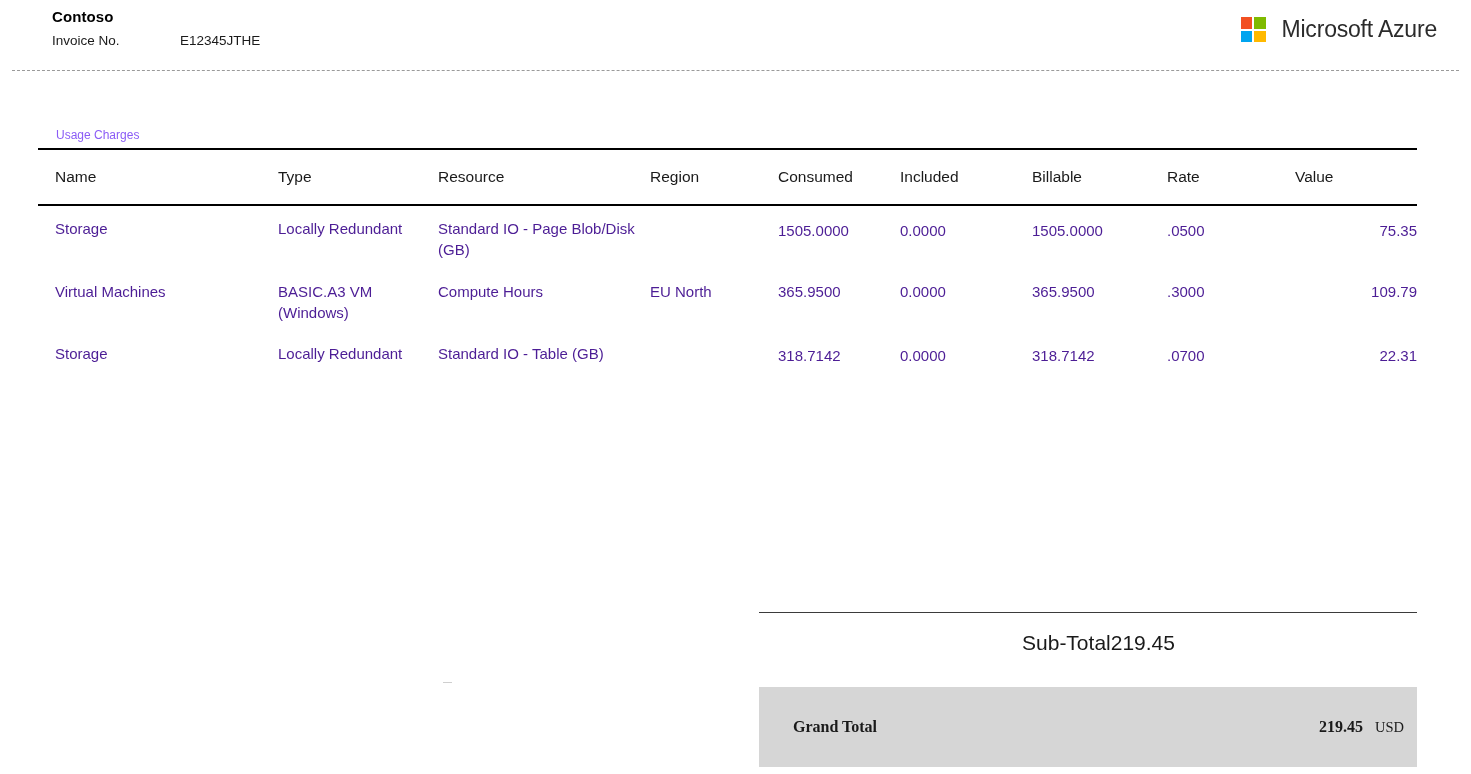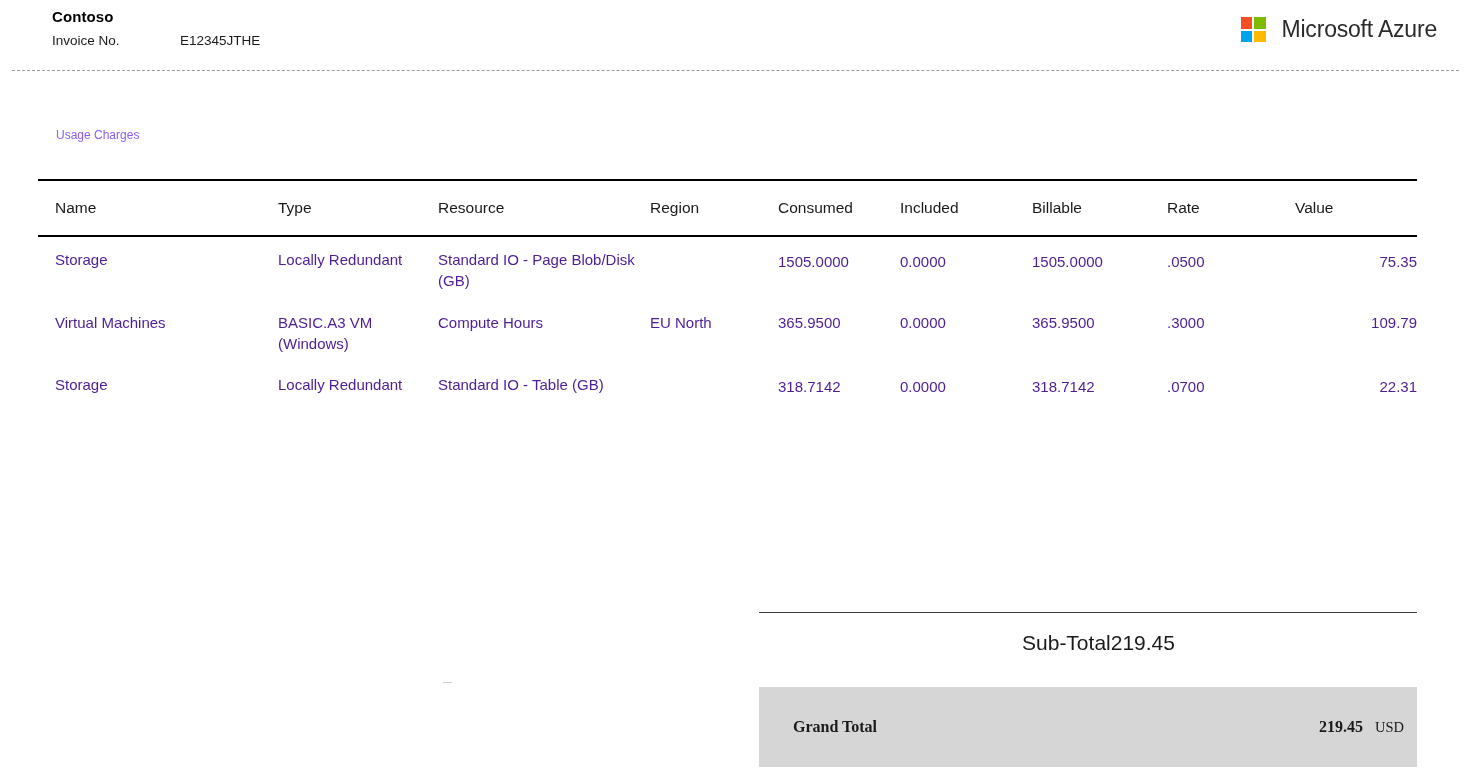--- a/index.html
+++ b/index.html
@@ -102,21 +102,20 @@
     position: absolute;
     left: 38px;
     top: 78px;
     width: 1379px;
   }
 
   table.charges {
     width: 100%;
     border-collapse: collapse;
     table-layout: fixed;
-    margin-top: 31px;
   }
   table.charges thead tr {
     border-top: 2px solid #000;
     border-bottom: 2px solid #000;
   }
   table.charges thead th {
     font-weight: 400;
     font-size: 15.5px;
     text-align: left;
     padding: 18px 0 18px 0;

